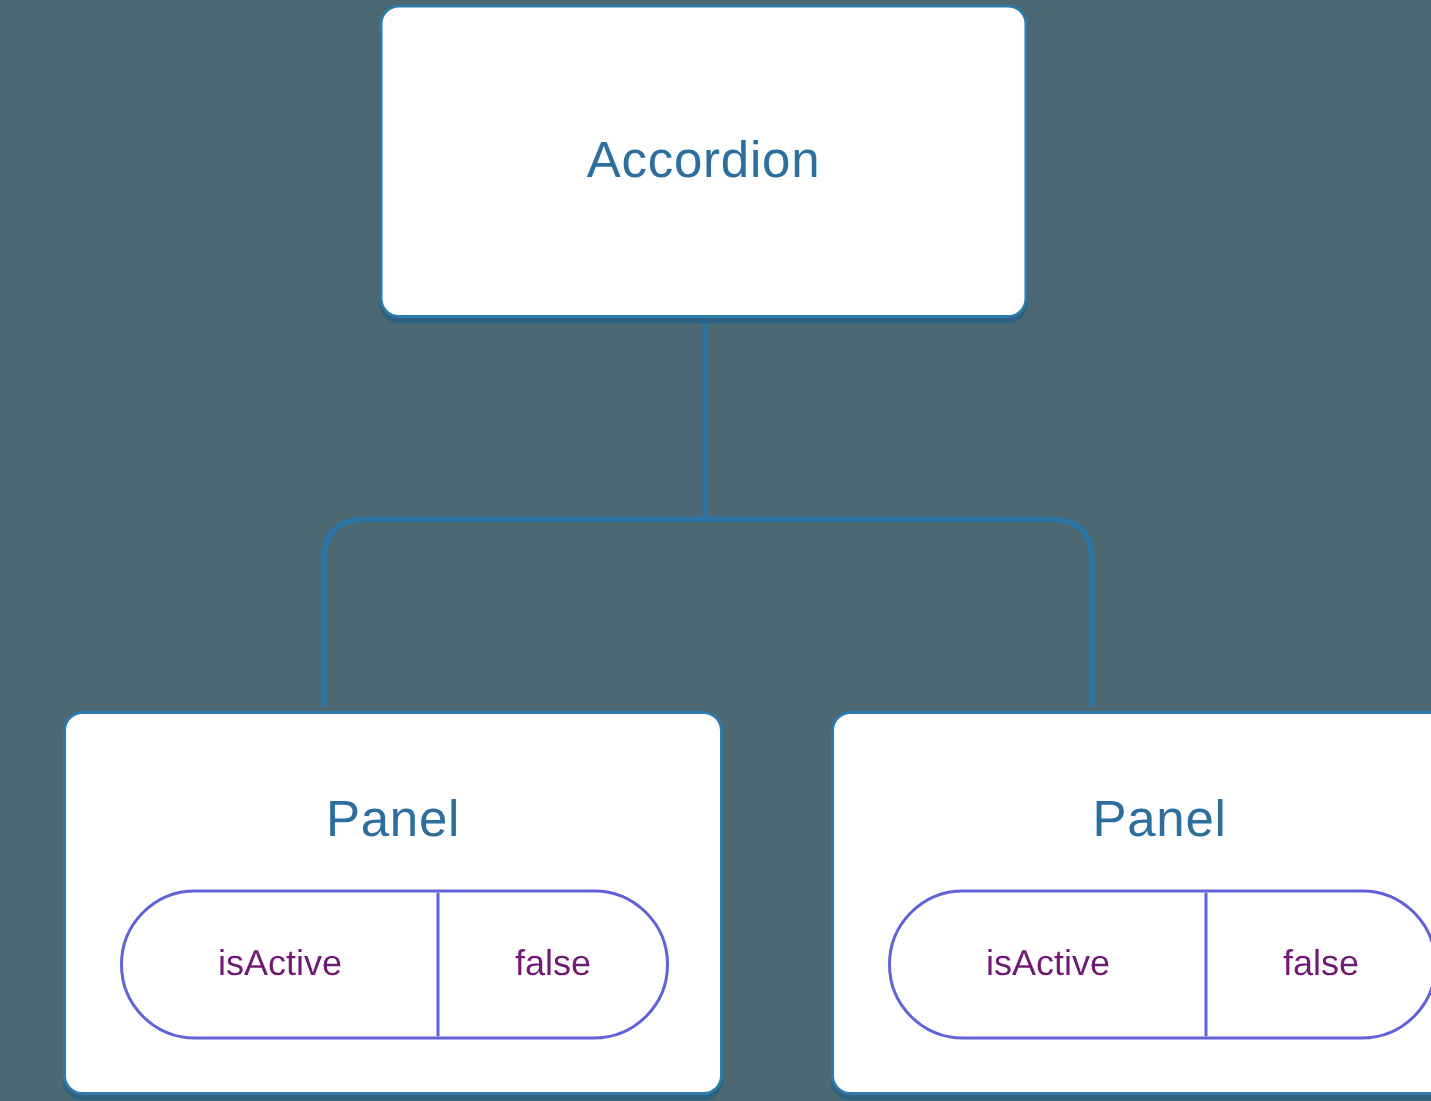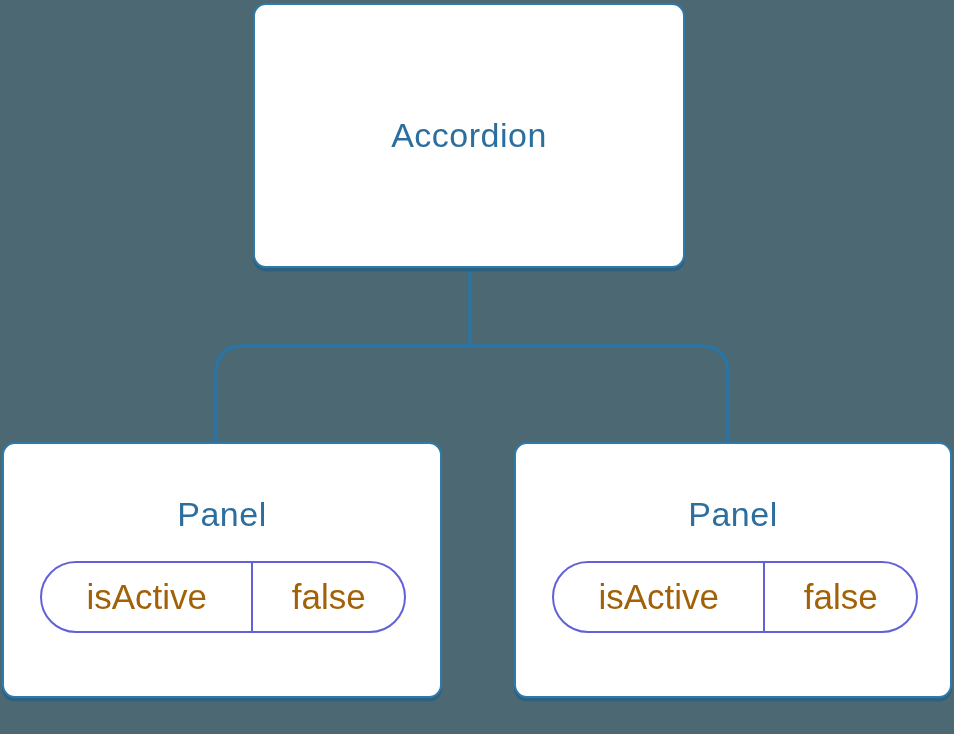--- a/index.html
+++ b/index.html
@@ -39,36 +39,37 @@
     background: #ffffff;
     border: 2.5px solid #2e7bab;
     border-radius: 13px;
     box-shadow: 0 3.5px 0 rgba(31, 92, 133, 0.65);
   }
 
   .root-node {
     left: 253px;
     top: 3px;
     width: 432px;
-    height: 265px;
+    height: 209px;
     display: flex;
     align-items: center;
     justify-content: center;
   }
 
   .node-label {
     font-size: 34px;
     font-weight: 500;
     color: #2c6e9e;
     letter-spacing: 0.5px;
   }
 
   .panel-node {
-    top: 442px;
+    top: 474px;
     height: 256px;
+    margin-left: 40px;
   }
   .panel-left  { left: 2px;   width: 440px; }
   .panel-right { left: 514px; width: 438px; }
 
   .panel-title {
     position: absolute;
     top: 51px;
     left: 0;
     width: 100%;
     text-align: center;
@@ -76,28 +77,28 @@
     font-weight: 500;
     color: #2c6e9e;
     letter-spacing: 0.5px;
   }
 
   .state-pill {
     position: absolute;
     left: 36px;
     top: 117px;
     width: 366px;
-    height: 72px;
+    height: 100px;
     border: 2px solid #6161d8;
     border-radius: 52px;
     display: flex;
     align-items: stretch;
     overflow: hidden;
-    color: #a16207;
-    font-size: 35px;
+    color: #701a75;
+    font-size: 24px;
     font-weight: 400;
   }
   .state-name {
     flex: 0 0 58.4%;
     display: flex;
     align-items: center;
     justify-content: center;
     border-right: 2px solid #6161d8;
   }
   .state-value {

